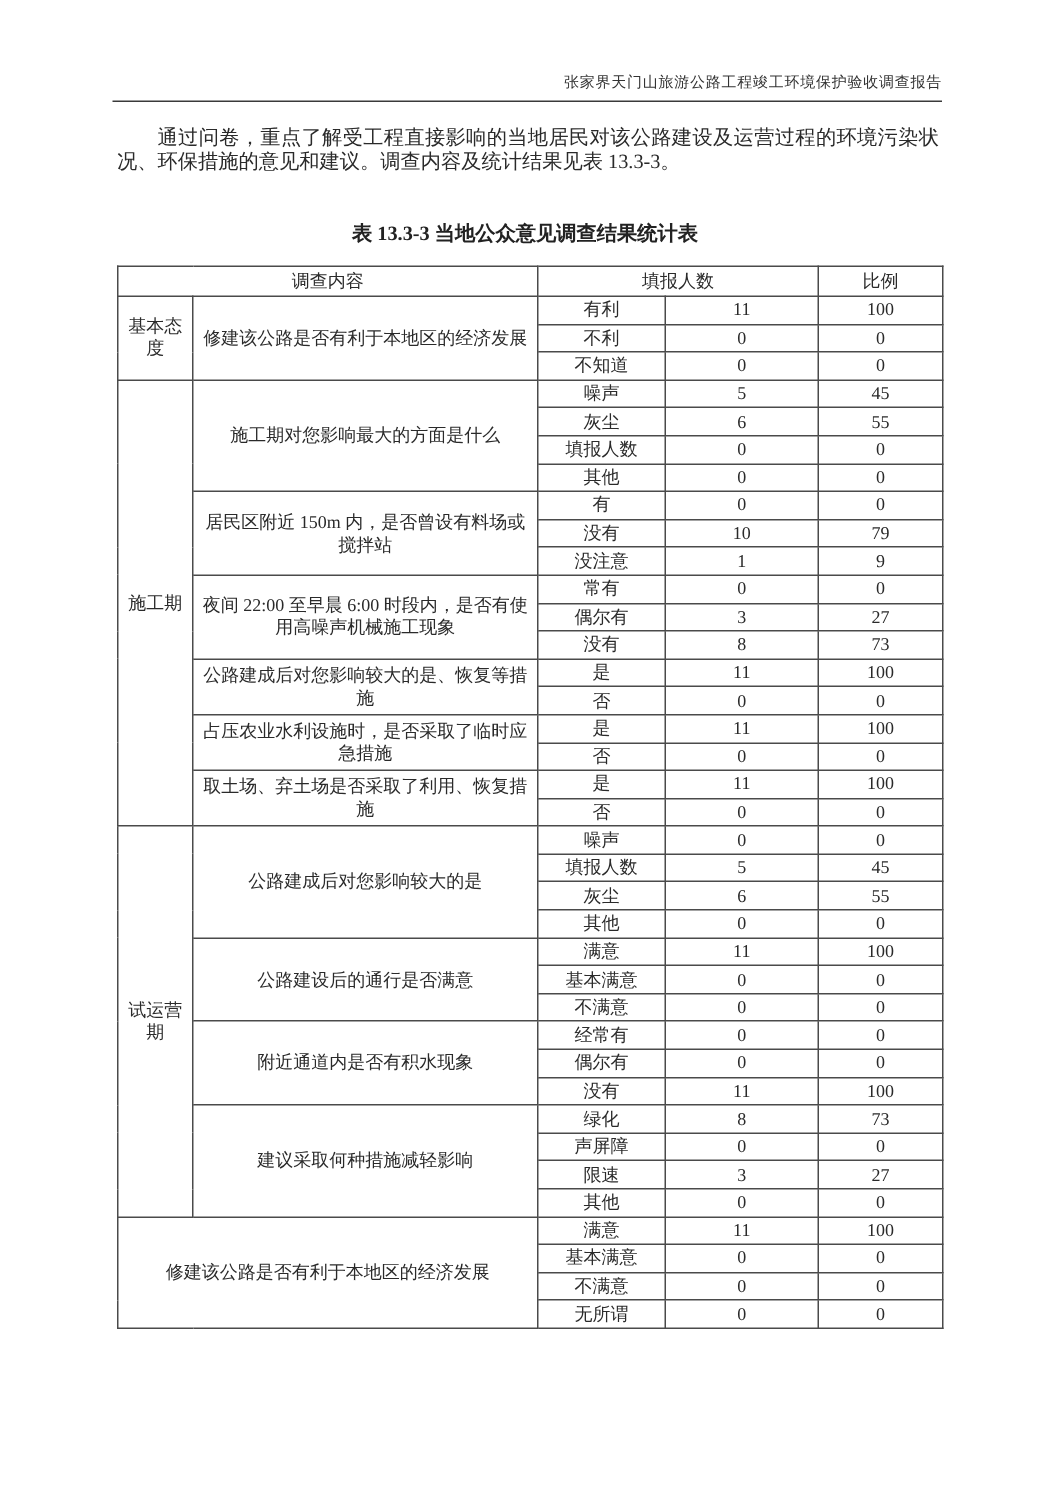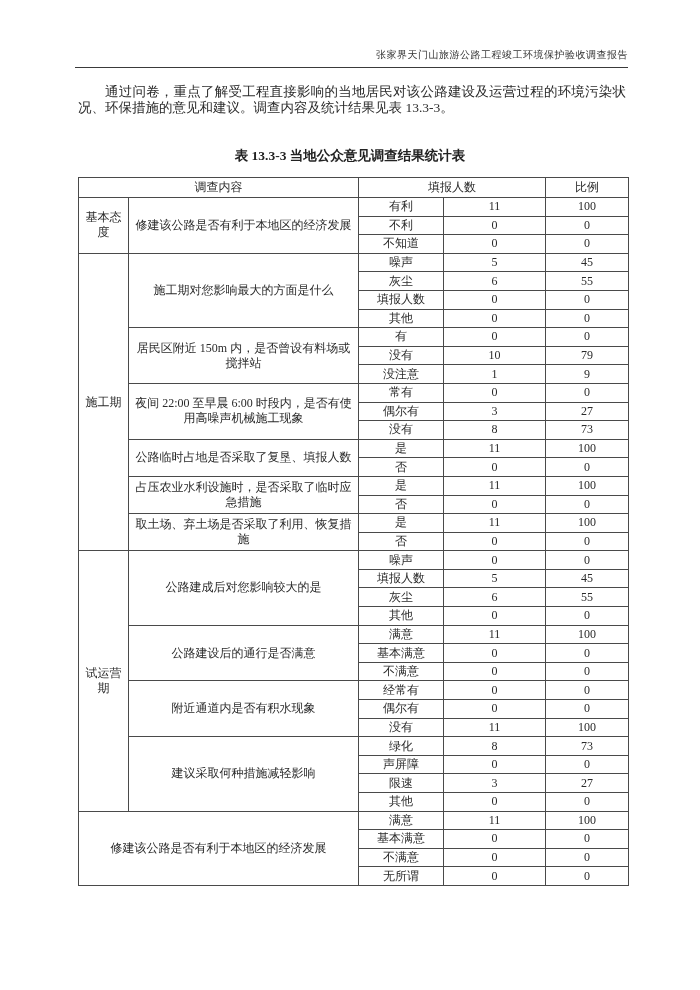--- a/index.html
+++ b/index.html
@@ -143,21 +143,21 @@
           <td>偶尔有</td>
           <td>3</td>
           <td>27</td>
         </tr>
         <tr>
           <td>没有</td>
           <td>8</td>
           <td>73</td>
         </tr>
         <tr>
-          <td class="question-cell" rowspan="2">公路临时占地是否采取了复垦、填报人数</td>
+          <td class="question-cell" rowspan="2">公路建成后对您影响较大的是、恢复等措施</td>
           <td>是</td>
           <td>11</td>
           <td>100</td>
         </tr>
         <tr>
           <td>否</td>
           <td>0</td>
           <td>0</td>
         </tr>
         <tr>

